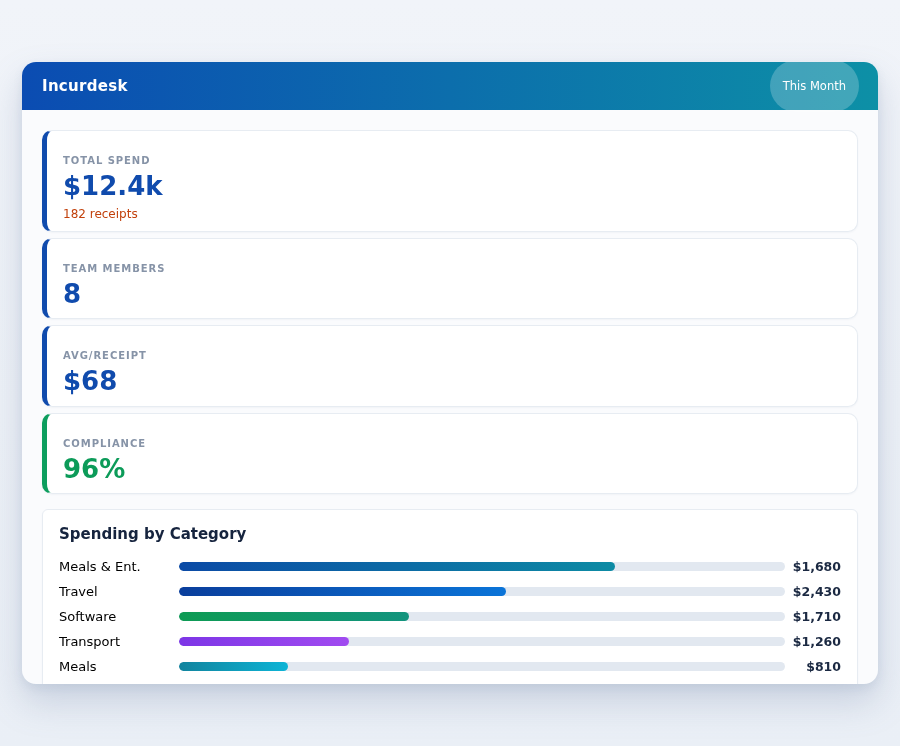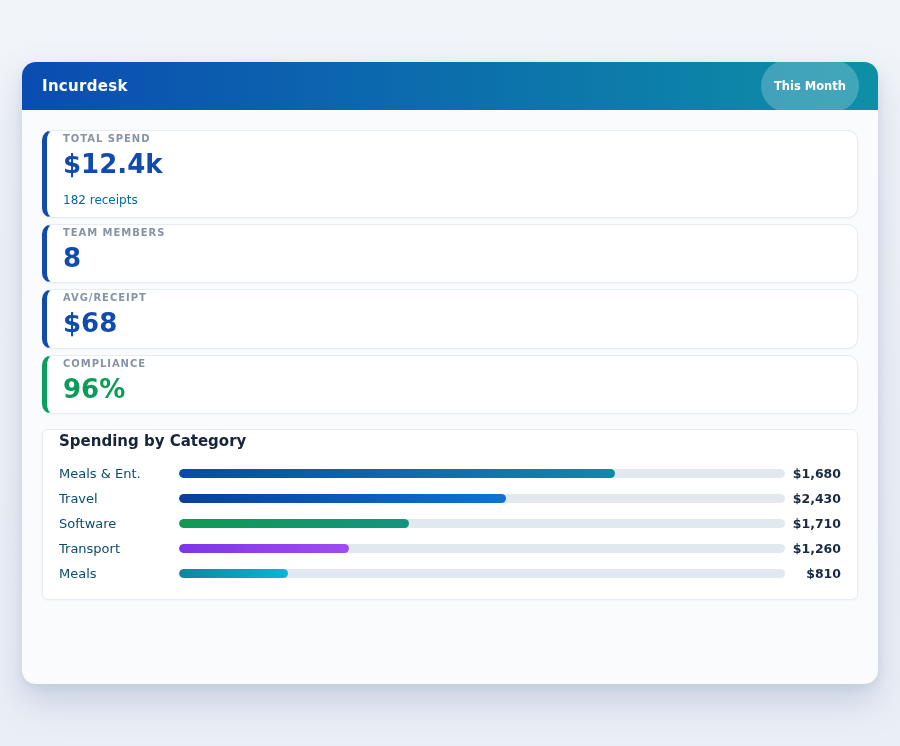--- a/index.html
+++ b/index.html
@@ -30,79 +30,79 @@
     color: #ffffff;
     font-size: 15px;
     font-weight: 700;
     letter-spacing: 0.02em;
   }
   .period-badge {
     margin-left: auto;
     background: rgba(255, 255, 255, 0.22);
     color: #ffffff;
     font-size: 11.5px;
-    font-weight: 700;
+    font-weight: 400;
     padding: 19px 13px;
     border-radius: 999px;
     cursor: pointer;
   }
   .app-body { padding: 20px; }
   .stat-card {
     background: #ffffff;
     border: 1px solid #e7ecf2;
     border-left: 5px solid #104bad;
     border-radius: 10px;
-    padding: 2px 16px 10px 16px;
+    padding: 24px 16px 10px 16px;
     margin-bottom: 6px;
     box-shadow: 0 1px 2px rgba(20, 45, 90, 0.04);
   }
   .stat-label {
     font-size: 10px;
     font-weight: 700;
     letter-spacing: 0.95px;
     color: #8693a7;
     text-transform: uppercase;
     margin-bottom: 6px;
   }
   .stat-value {
     font-size: 26px;
     font-weight: 700;
     color: #104bad;
     line-height: 1.1;
   }
   .stat-sub {
     font-size: 12px;
-    color: #0369a1;
-    margin-top: 14px;
+    color: #c2410c;
+    margin-top: 6px;
   }
   .stat-sub:empty { display: none; }
   .chart-card {
     background: #ffffff;
     border: 1px solid #e7ecf2;
     border-radius: 6px;
     margin-top: 15px;
-    padding: 2px 16px 13px 16px;
+    padding: 15px 16px 13px 16px;
     box-shadow: 0 1px 2px rgba(20, 45, 90, 0.04);
   }
   .chart-title {
     font-size: 15px;
     font-weight: 700;
     color: #16243e;
     margin-bottom: 11px;
   }
   .chart-row {
     display: flex;
     align-items: center;
     height: 25px;
   }
   .chart-row-label {
     width: 120px;
     flex: 0 0 120px;
     font-size: 13px;
-    color: #0c4a6e;
+    color: #000000;
   }
   .chart-track {
     flex: 1;
     height: 9px;
     background: #e2e8f0;
     border-radius: 999px;
     overflow: hidden;
     position: relative;
   }
   .chart-fill {

